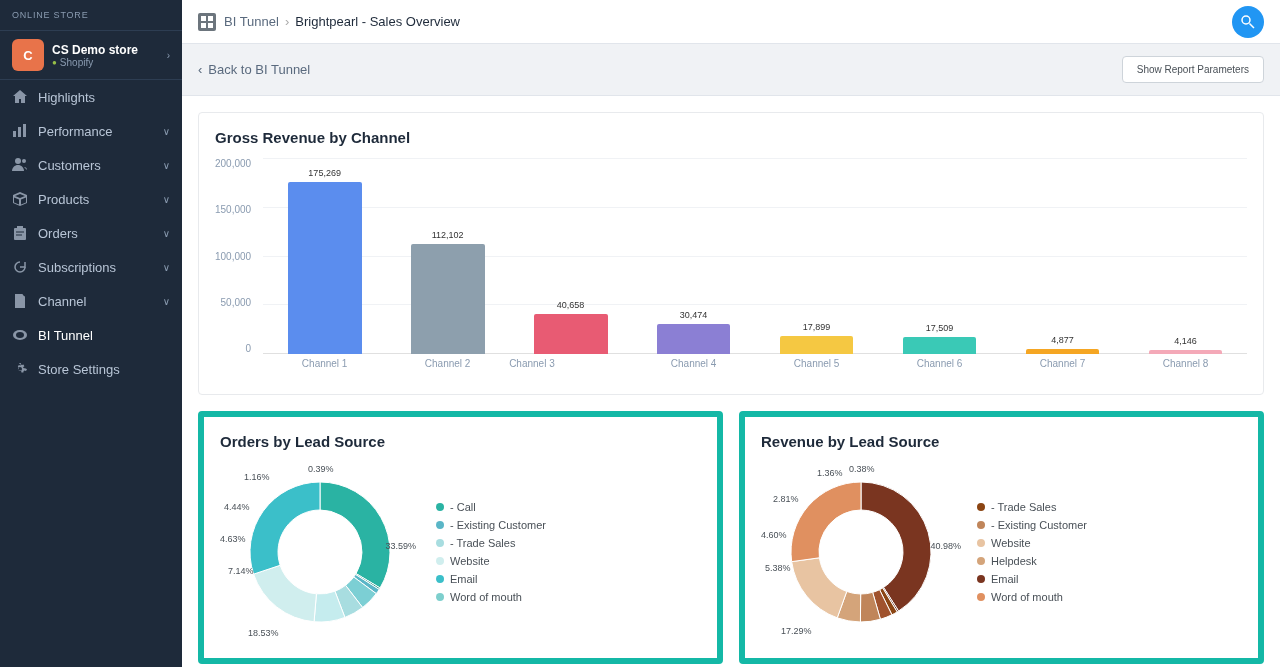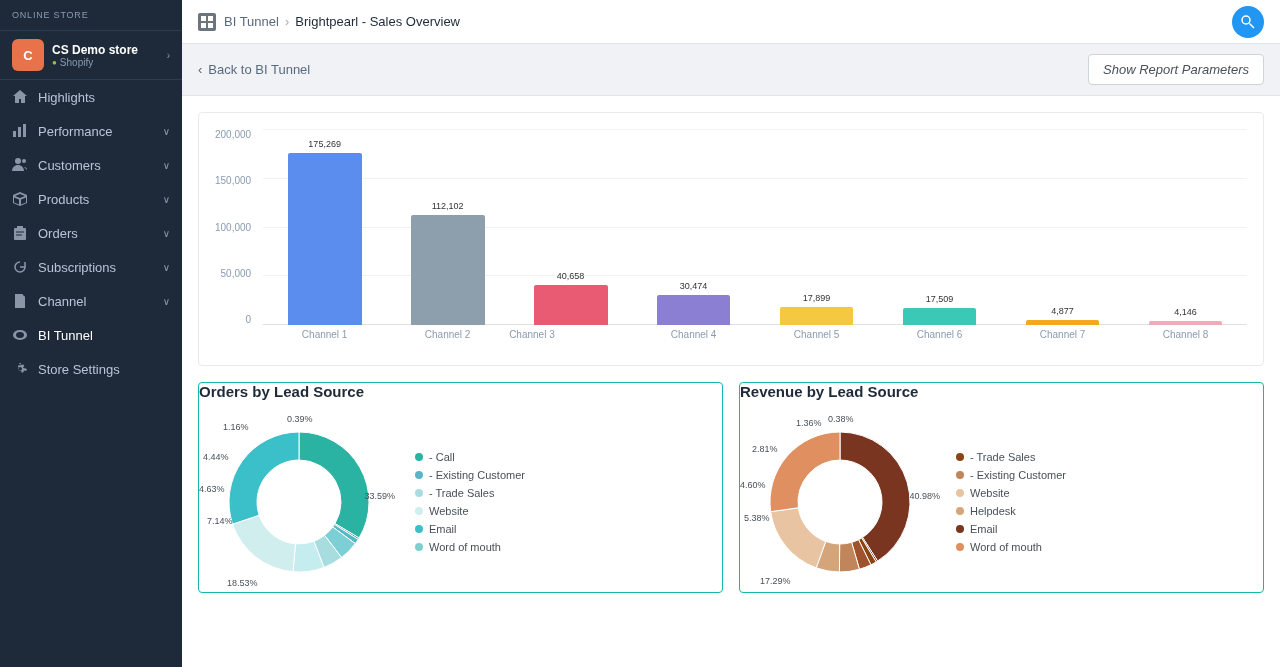--- a/index.html
+++ b/index.html
@@ -101,21 +101,21 @@
       height: 52px;
       background: #f0f2f5;
       border-bottom: 1px solid #e1e5eb;
       display: flex;
       align-items: center;
       padding: 0 16px;
       flex-shrink: 0;
     }
     .back-link { display: flex; align-items: center; gap: 6px; font-size: 13px; color: #5a6a7e; cursor: pointer; }
     .subheader-actions { margin-left: auto; display: flex; gap: 10px; }
-    .btn-outline { padding: 7px 14px; font-size: 13px; border: 1px solid #ced4da; background: #fff; border-radius: 4px; cursor: pointer; color: #495057; font-style: italic; }
+    .btn-outline { padding: 7px 14px; font-size: 10px; border: 1px solid #ced4da; background: #fff; border-radius: 4px; cursor: pointer; color: #495057; }
     .btn-primary { padding: 7px 14px; font-size: 12px; background: #2196f3; color: #fff; border: none; border-radius: 4px; cursor: pointer; display: flex; align-items: center; gap: 6px; }
 
     
     .content {
       flex: 1;
       overflow-y: auto;
       padding: 16px;
       background: #fff;
     }
 
@@ -141,22 +141,23 @@
       padding-bottom: 24px;
     }
 
     
     .lower-charts {
       display: flex;
       gap: 16px;
     }
     .chart-card {
       flex: 1;
-      border: 1px solid #14b8a6;
+      border: 6px solid #14b8a6;
       border-radius: 4px;
+      padding: 16px;
       background: #fff;
     }
 
     .donut-section {
       display: flex;
       align-items: center;
       gap: 16px;
     }
     .donut-wrapper {
       position: relative;
@@ -311,20 +312,21 @@
       <span>Back to BI Tunnel</span>
     </div>
     <div class="subheader-actions">
       <button class="btn-outline">Show Report Parameters</button>
     </div>
   </div>
 
   <div class="content">
 
     <div class="bar-chart-container">
+      <div class="section-title">Gross Revenue by Channel</div>
       <div style="display:flex; height:220px;">
 
         <div class="y-axis">
           <span>200,000</span>
           <span>150,000</span>
           <span>100,000</span>
           <span>50,000</span>
           <span>0</span>
         </div>
 

